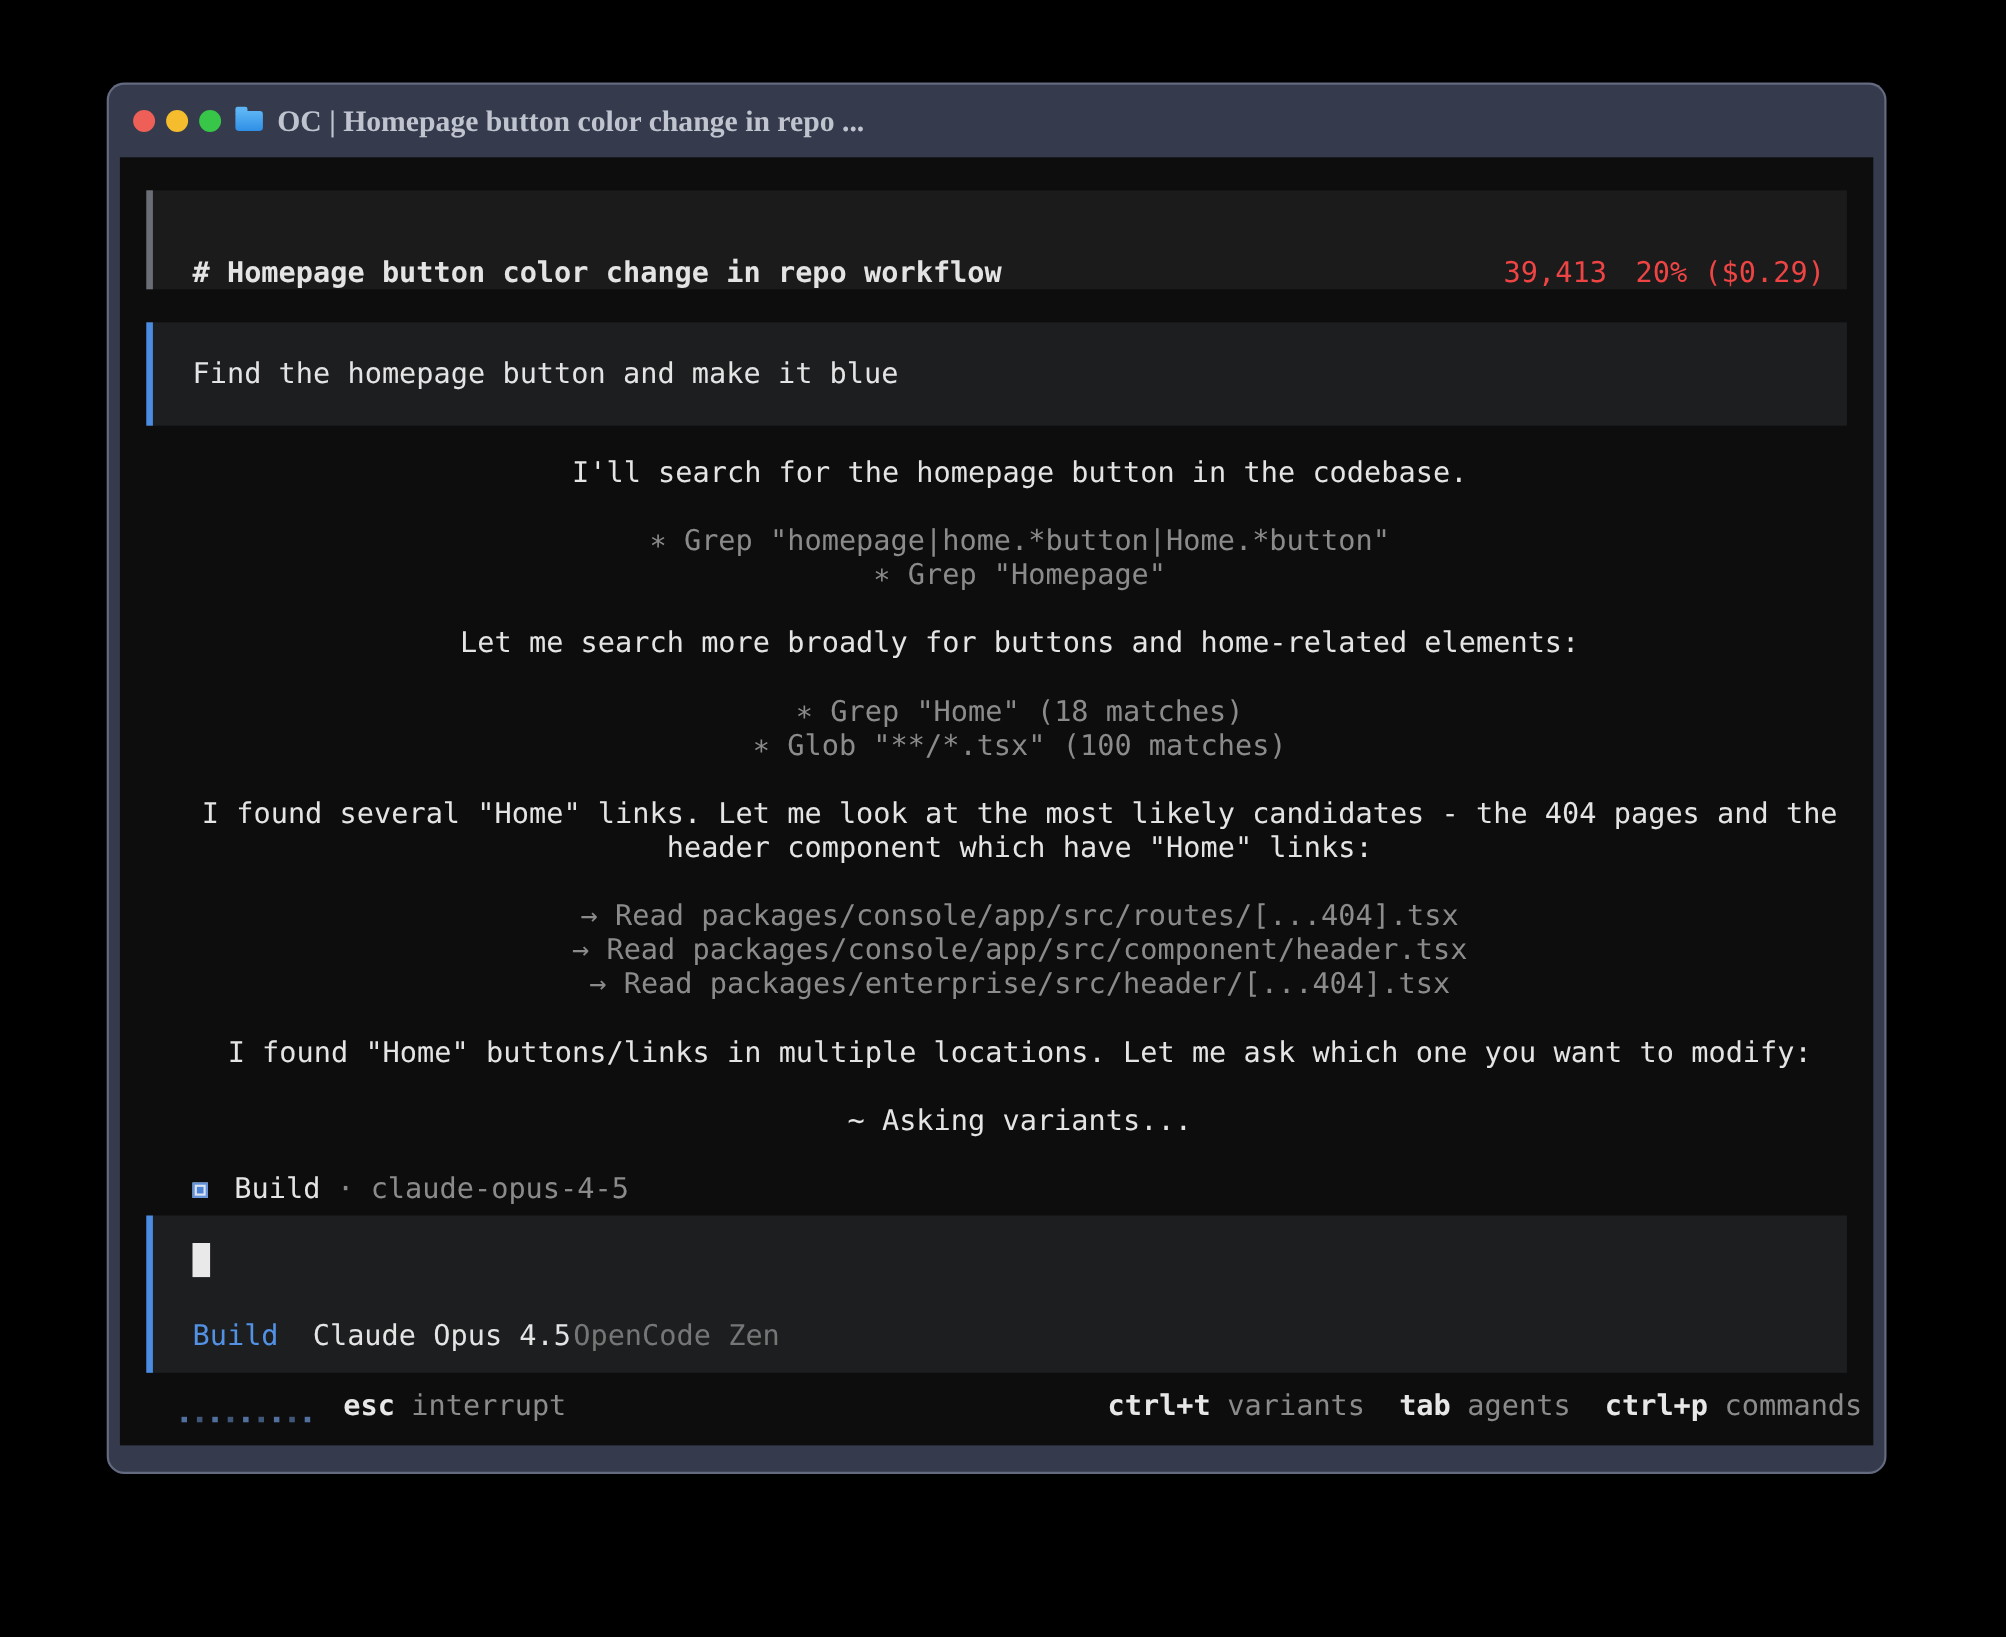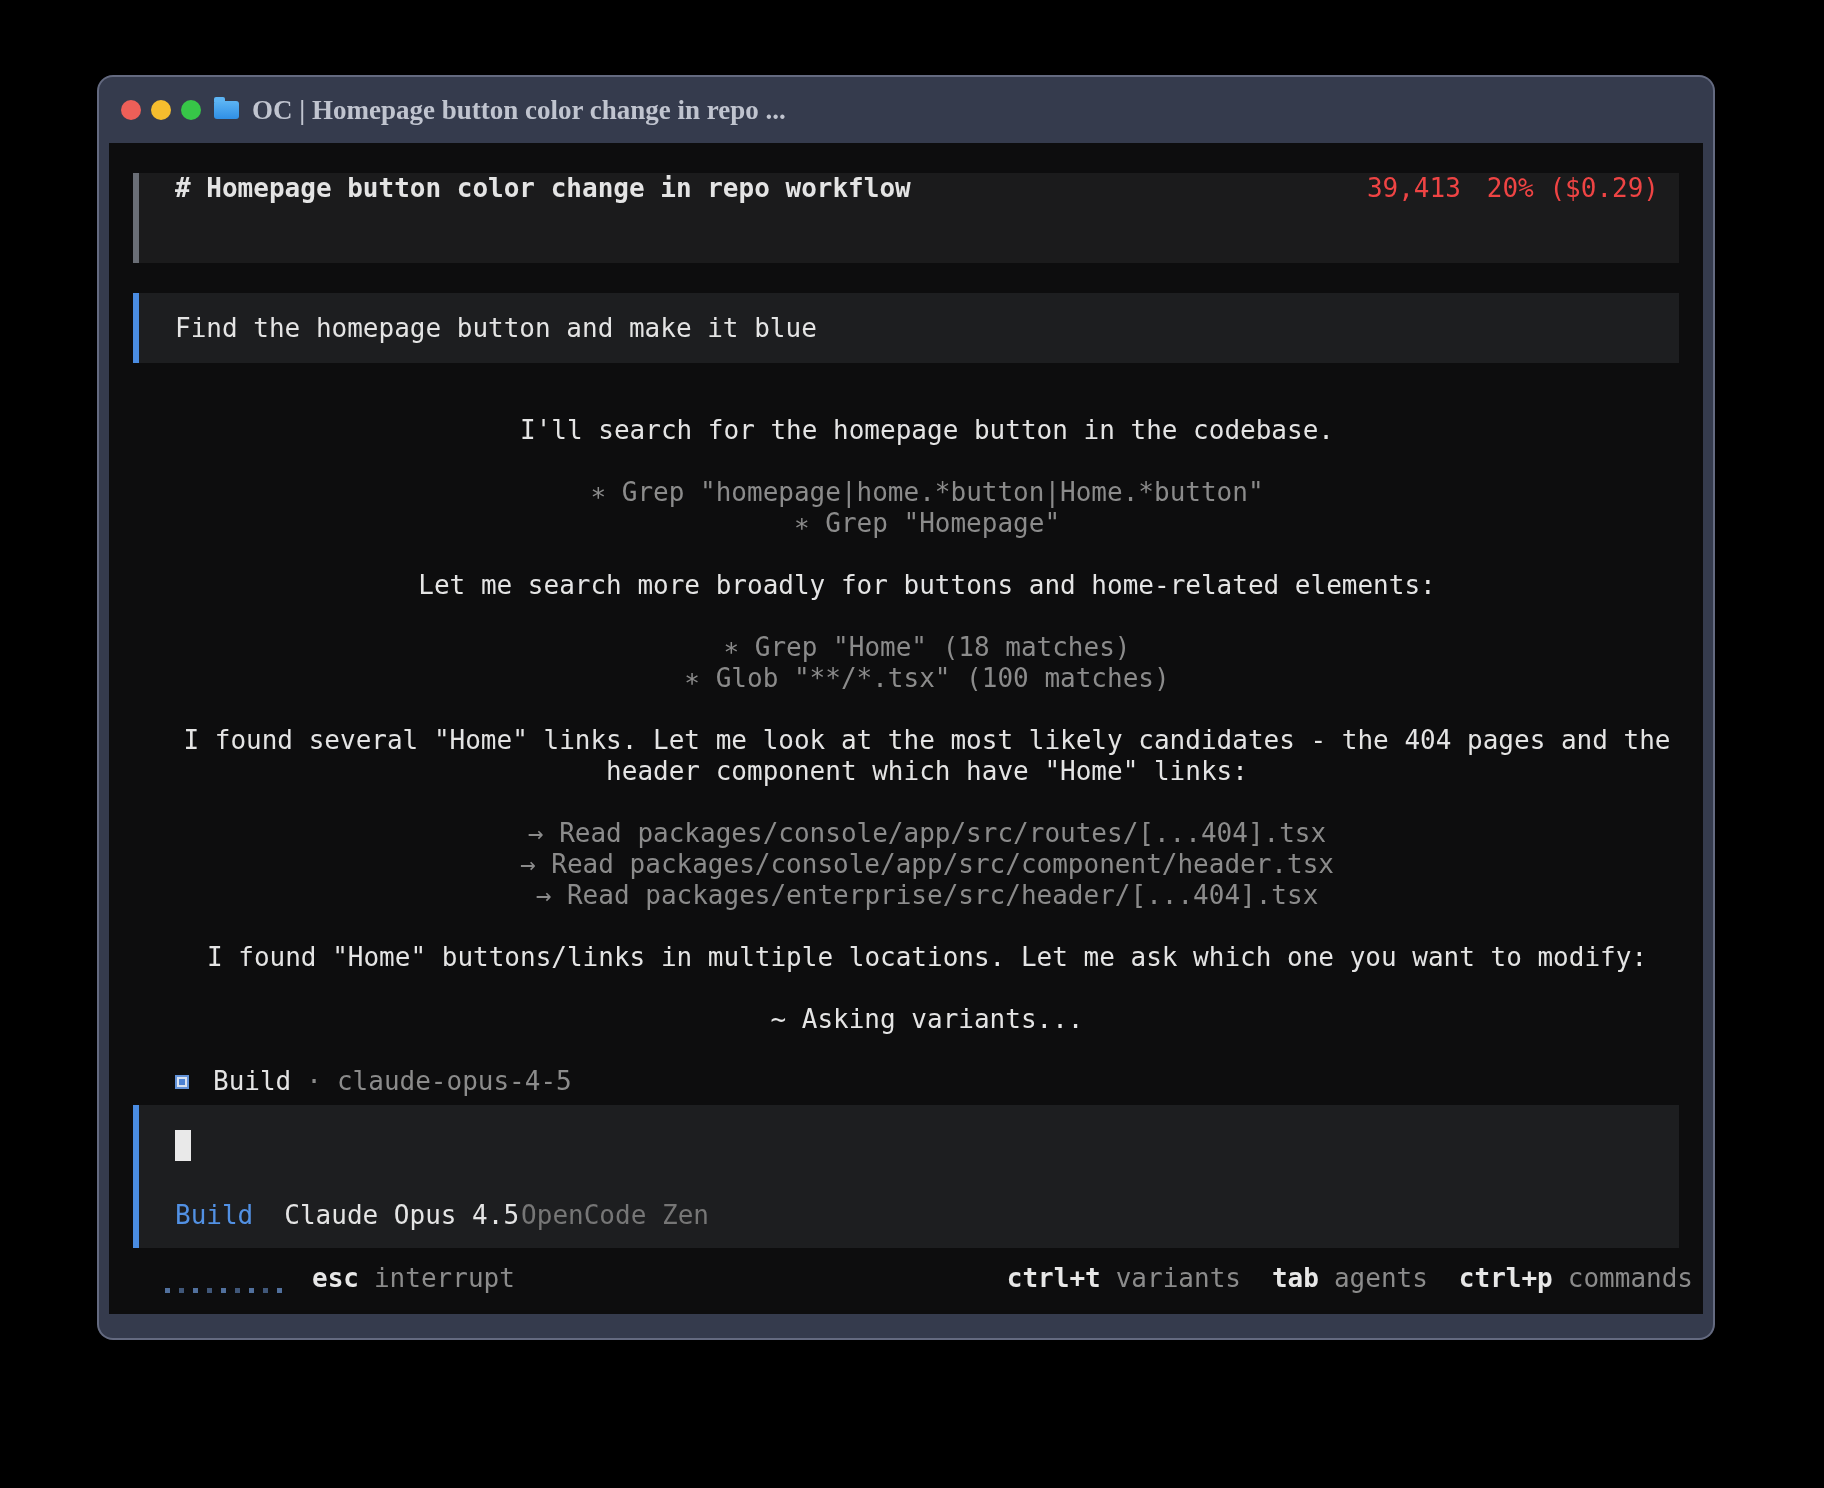--- a/index.html
+++ b/index.html
@@ -56,29 +56,29 @@
   }
   .dim  { color:#8b8b8b; }
 
   .block {
     position:absolute; left:24px; right:24px;
     border-left:6px solid #6a6e76;
     background:#1b1b1c;
   }
   .session-header {
     top:30px; height:90px;
-    display:flex; align-items:flex-start;
+    display:flex; align-items:flex-end;
     padding:0 20px 0 36px;
   }
   .session-title { font-weight:bold; white-space:nowrap; }
   .session-stats { margin-left:auto; color:#ef4444; white-space:nowrap; }
   .session-stats .ctx { margin-left:26px; }
 
   .user-block {
-    top:150px; height:70px;
+    top:150px; height:94px;
     border-left-color:#4a8ce2;
     background:#1d1e20;
     display:flex; align-items:center;
     padding:0 20px 0 36px;
   }
 
   .transcript {
     position:absolute; top:272px; left:66px; right:24px;
   }
   .line { height:31px; line-height:31px; white-space:nowrap;text-align:center; }

